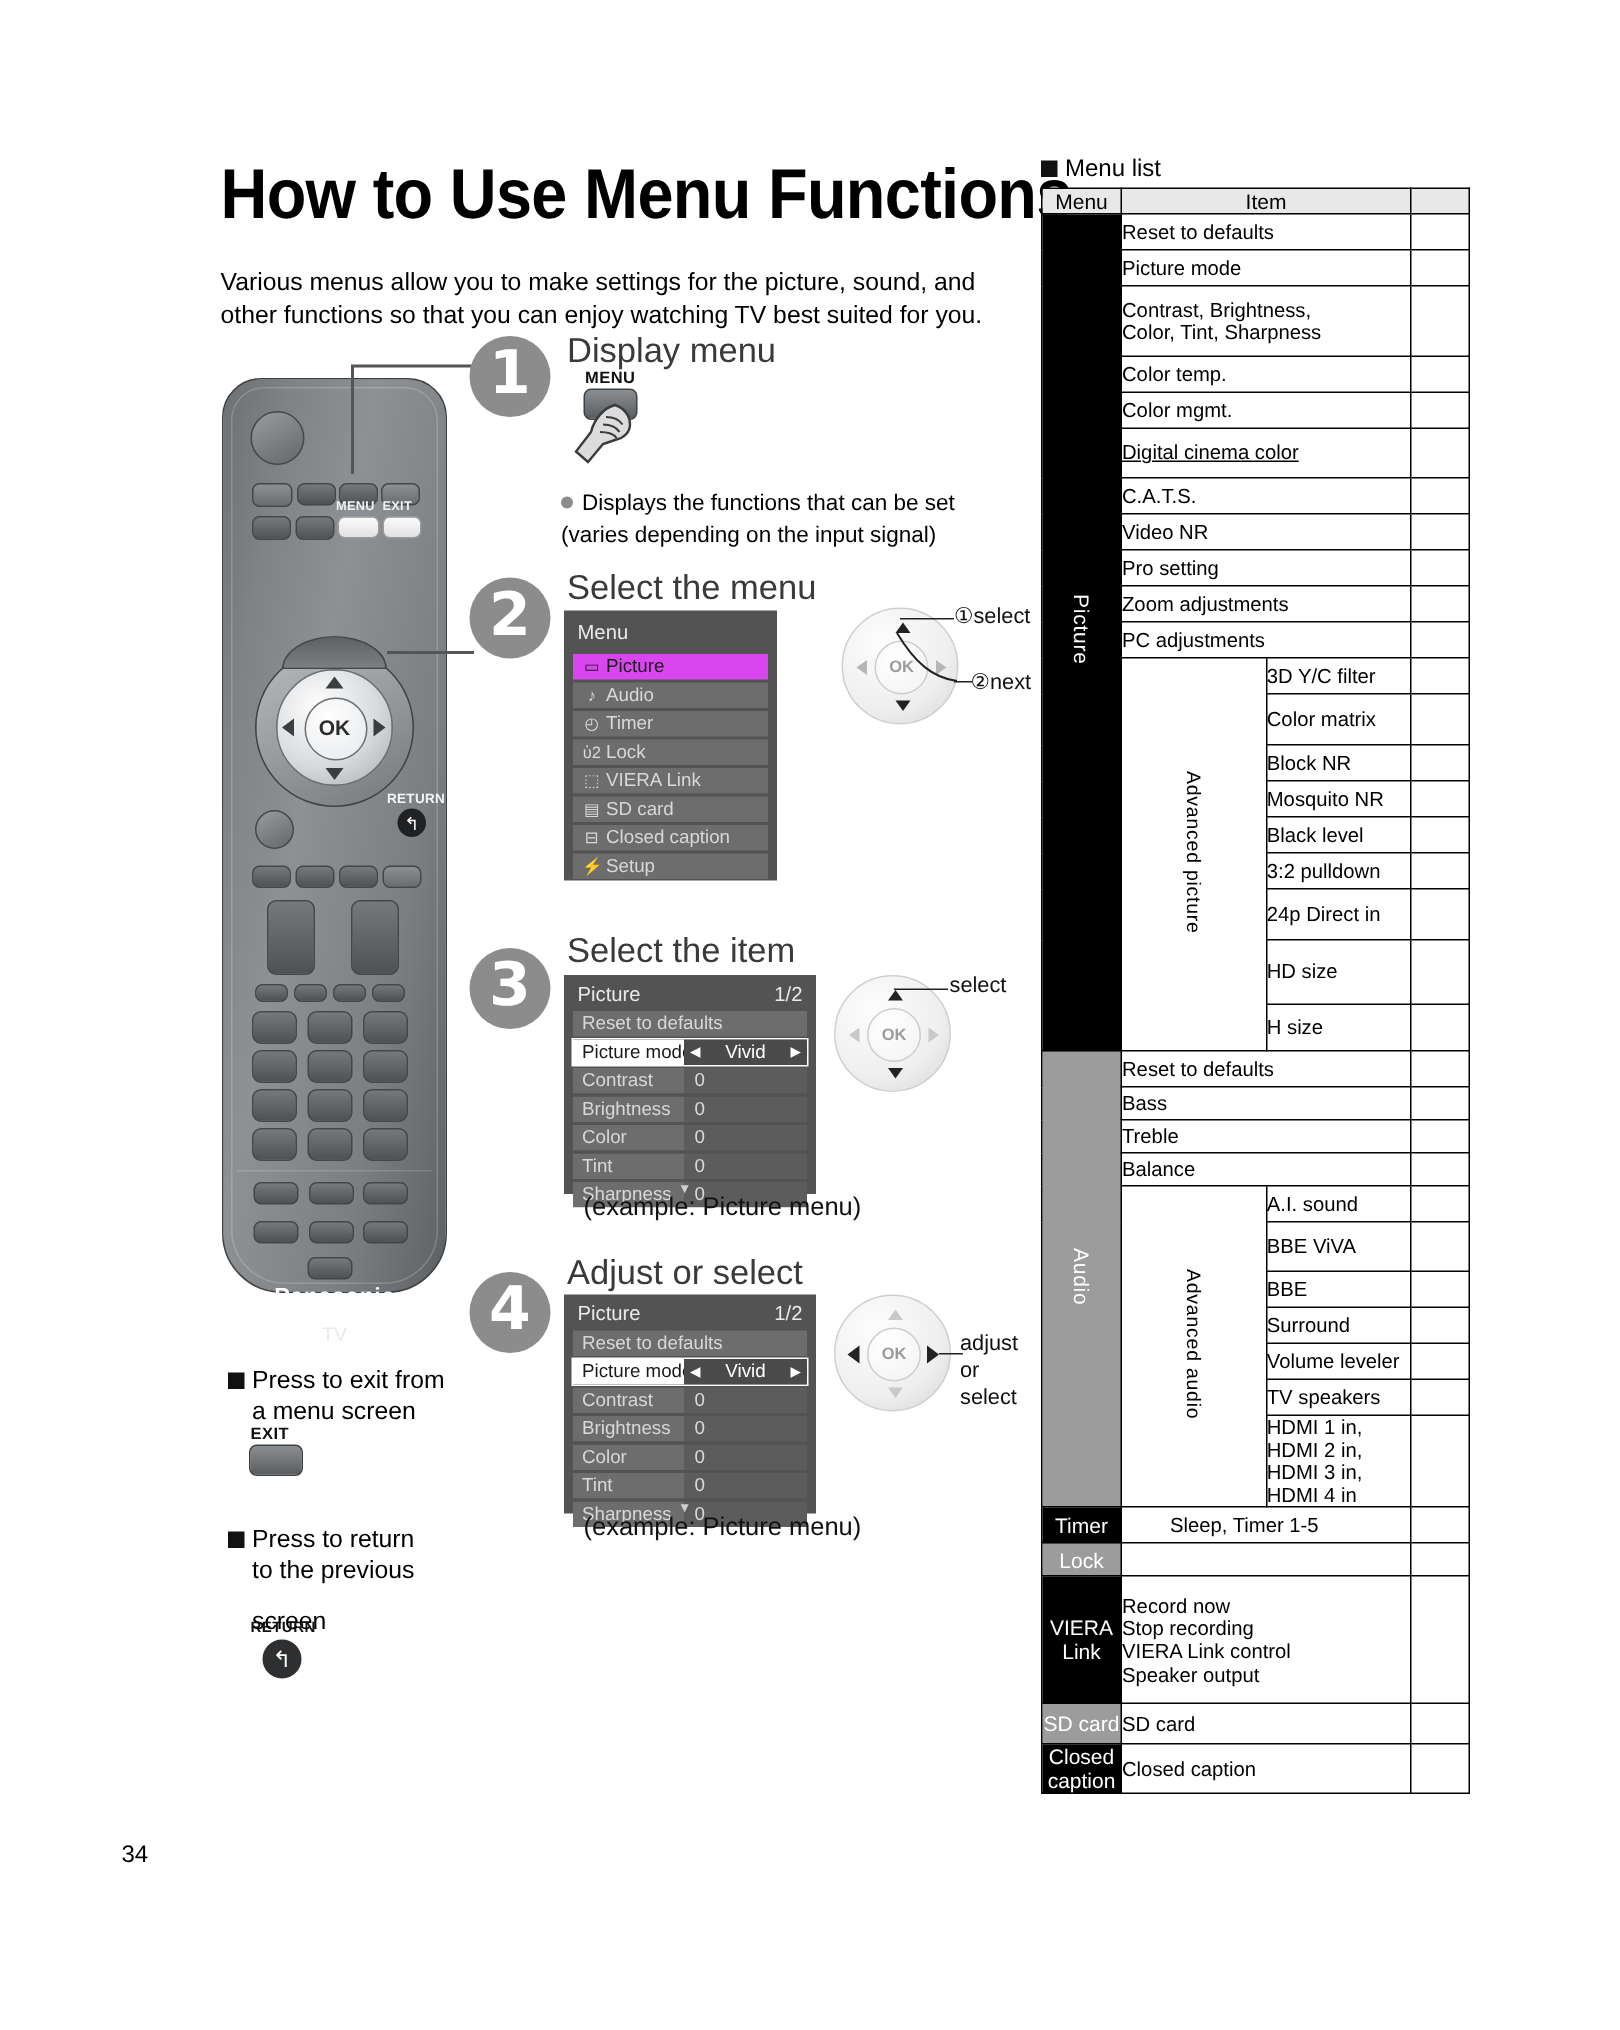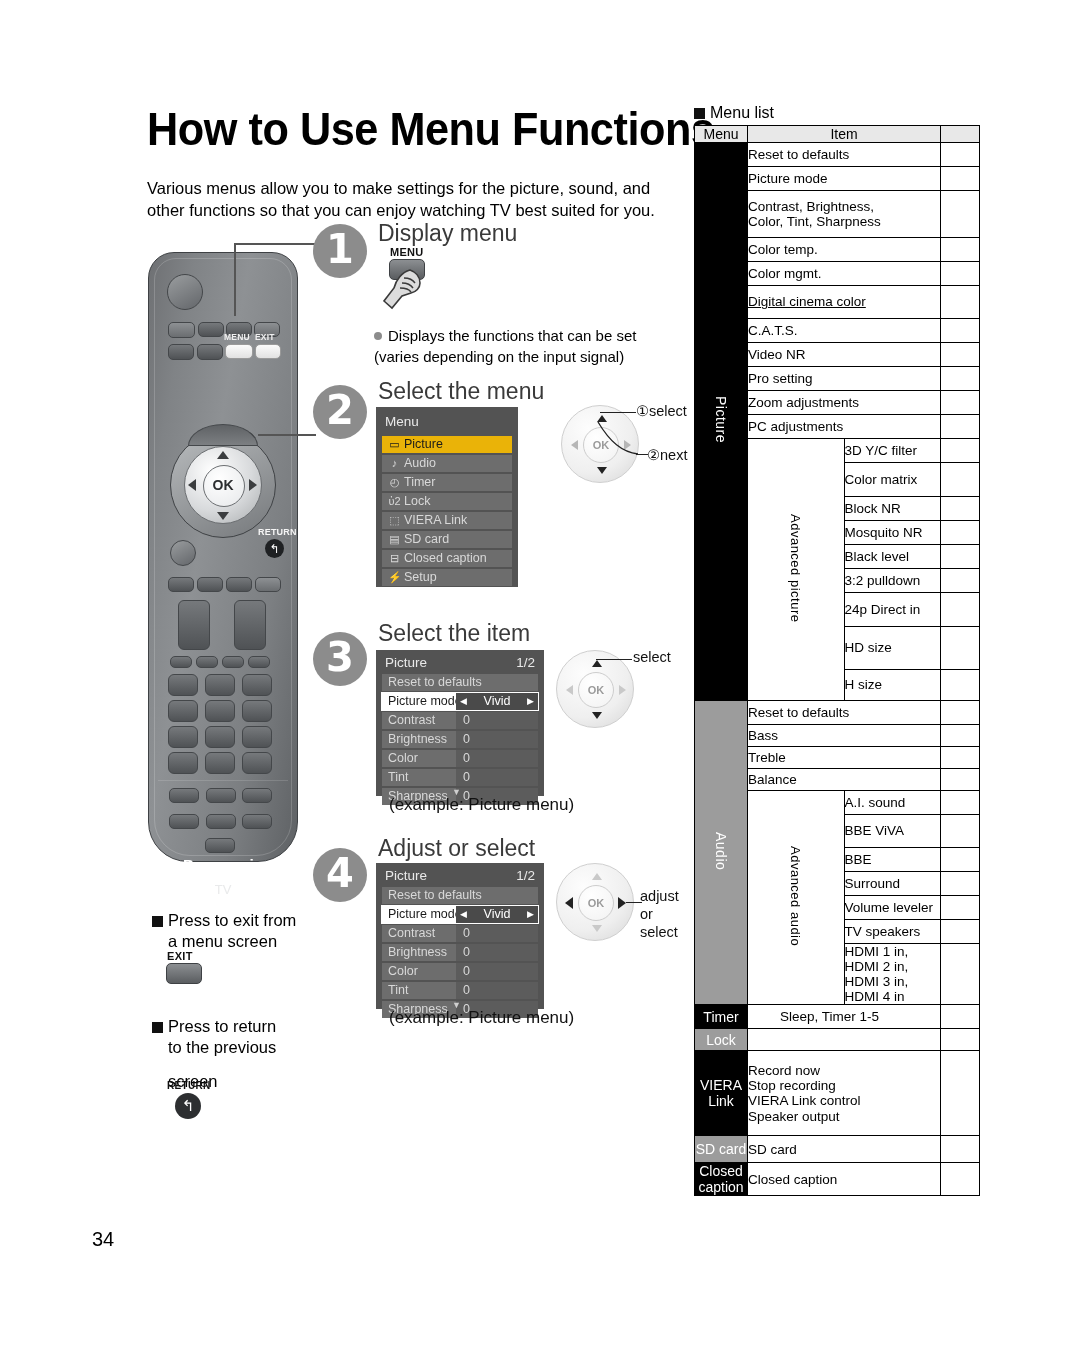--- a/index.html
+++ b/index.html
@@ -43,21 +43,21 @@
   .panasonic{position:absolute;left:0;width:150px;text-align:center;top:538px;color:#fff;font-size:15.5px;font-weight:bold;letter-spacing:.3px;}
   .tvtxt{position:absolute;left:0;width:150px;text-align:center;top:562px;color:#e9eaeb;font-size:13px;}
   .lblsm{position:absolute;font-size:8.5px;color:#f0f0f0;font-weight:bold;letter-spacing:.2px;}
 
   
   .osd{position:absolute;background:#535353;padding:0;box-sizing:border-box;}
   .osd .hdr{color:#e9e9e9;font-size:13.5px;padding:7px 9px 7px 9px;display:flex;justify-content:space-between;}
   .osd .rowlist{padding:0 6px 8px 6px;}
   .osd .row{background:#6d6d6d;color:#d8d8d8;font-size:12.5px;height:16.5px;line-height:16.5px;
             margin-bottom:2.5px;padding-left:6px;white-space:nowrap;overflow:hidden;}
-  .osd .row.sel{background:#eab308;color:#1a1a1a;}
+  .osd .row.sel{background:#d946ef;color:#1a1a1a;}
   .osd .row.split{display:flex;padding-left:0;background:transparent;}
   .osd .row.split .lbl{background:#6d6d6d;width:74px;padding-left:6px;box-sizing:border-box;}
   .osd .row.split .val{background:#5c5c5c;flex:1;padding-left:7px;box-sizing:border-box;}
   .osd .row.split.sel .lbl{background:#fff;color:#1a1a1a;}
   .osd .row.split.sel .val{background:#4a4a4a;color:#fff;text-align:center;position:relative;padding-left:0;}
   .osd .row.split.sel{outline:1.5px solid #fff;}
   .osd .row.split.sel .val .ar{position:absolute;font-size:9px;top:0;}
   .mico{display:inline-block;width:13px;text-align:center;margin-right:3px;font-size:11px;}
   .caption{position:absolute;font-size:17px;color:#111;}
   .downarr{position:absolute;color:#cfcfcf;font-size:9px;}
@@ -89,21 +89,21 @@
   td.menucol{width:52px;padding:0;text-align:center;vertical-align:middle;}
   td.itemcol{padding:2px 0 2px 6px;}
   td.subcol{width:44px;padding:0;text-align:center;}
   td.refcol{width:38px;}
   .hdrcell{background:#e8e8e8;text-align:center;padding:3px 0;font-size:14px;}
   .vert{writing-mode:vertical-rl;text-orientation:mixed;display:inline-block;font-size:14px;letter-spacing:.5px;}
   .mblack{background:#000;color:#fff;}
   .mgray{background:#9c9c9c;color:#fff;}
   .tagline{line-height:1.12;}
 
-  #pagenum{position:absolute;left:92px;top:1228px;font-size:20px;text-align:center;}
+  #pagenum{position:absolute;left:81px;top:1228px;font-size:16px;text-align:center;}
 </style>
 </head>
 <body>
 
 <div class="page">
 
   <div id="title">How to Use Menu Functions</div>
   <div id="intro">Various menus allow you to make settings for the picture, sound, and other functions so that you can enjoy watching TV best suited for you.</div>
 
   <div id="remote">

